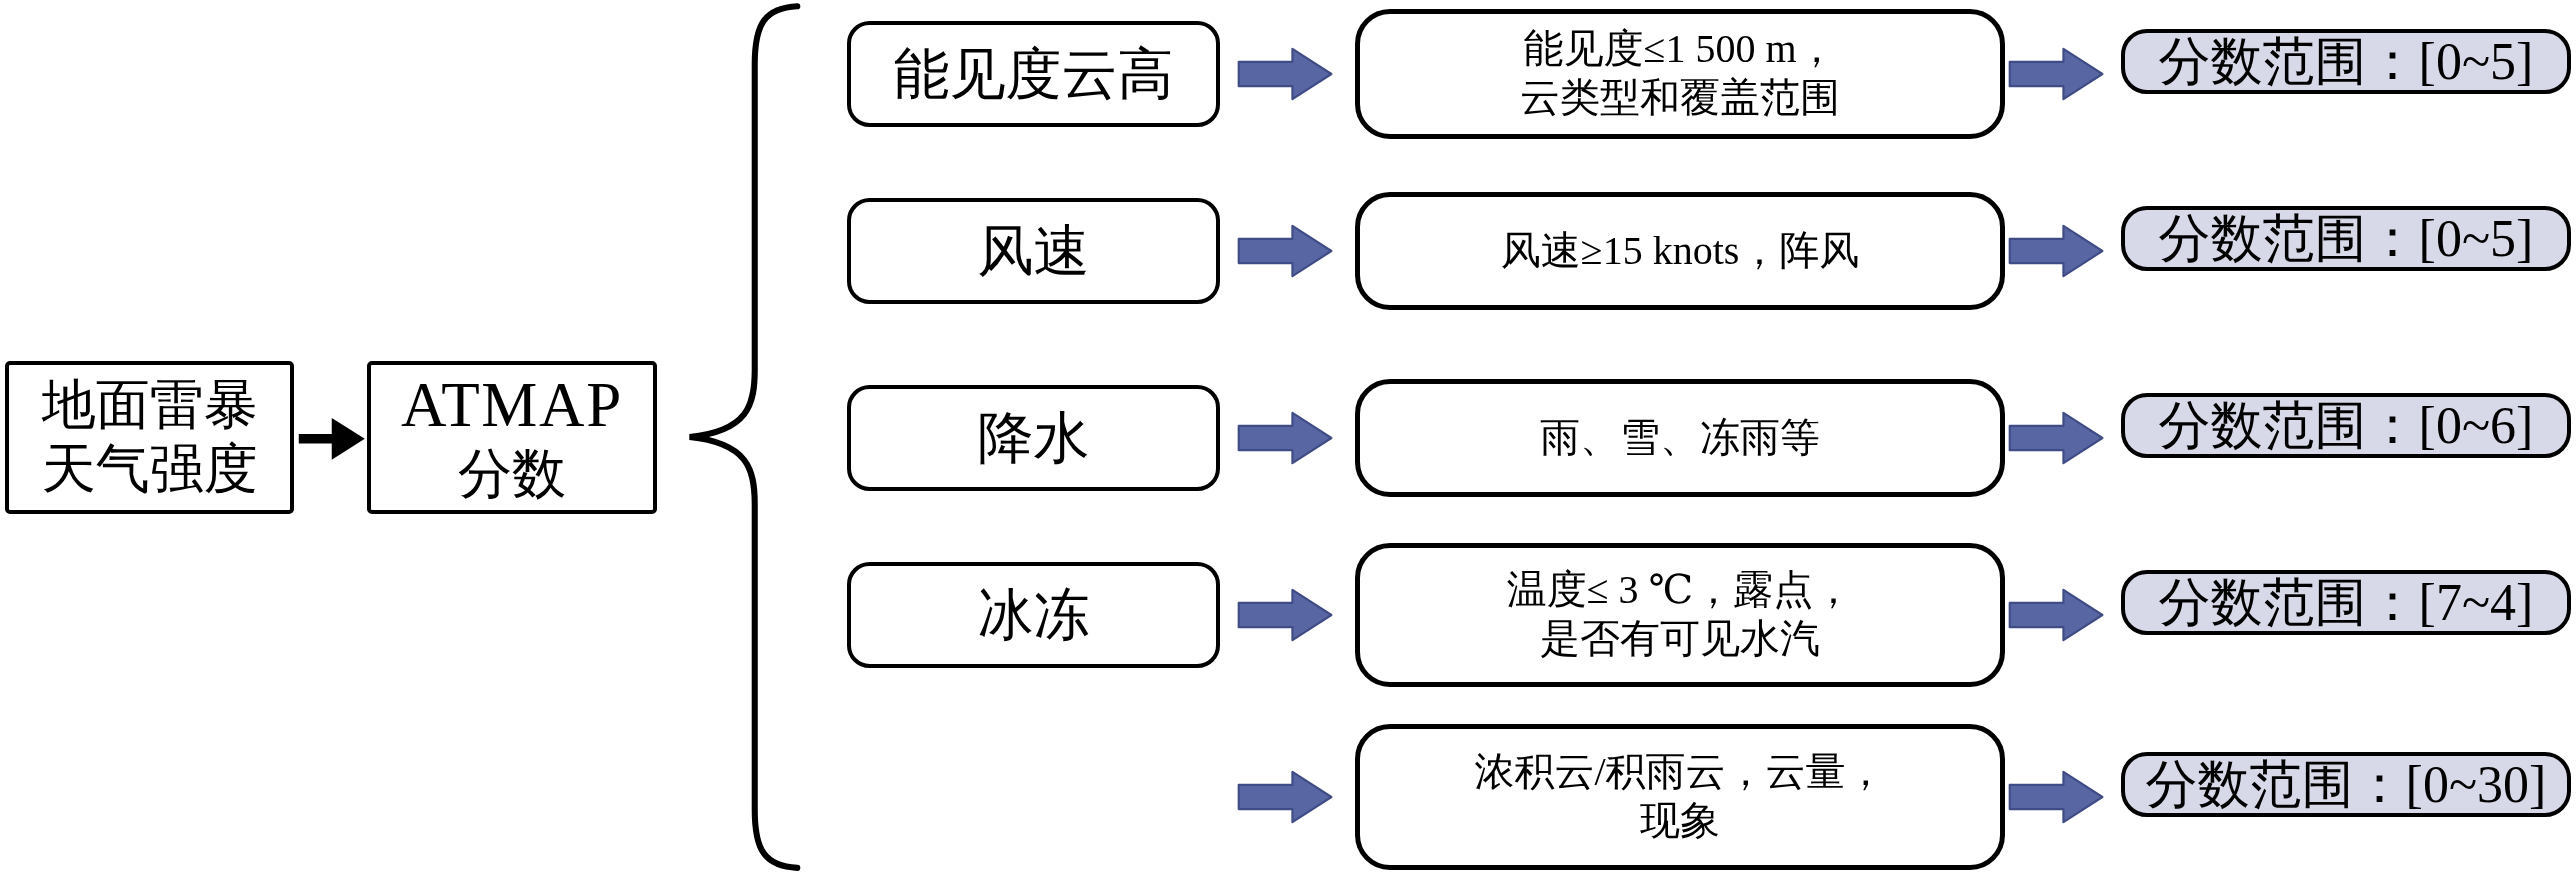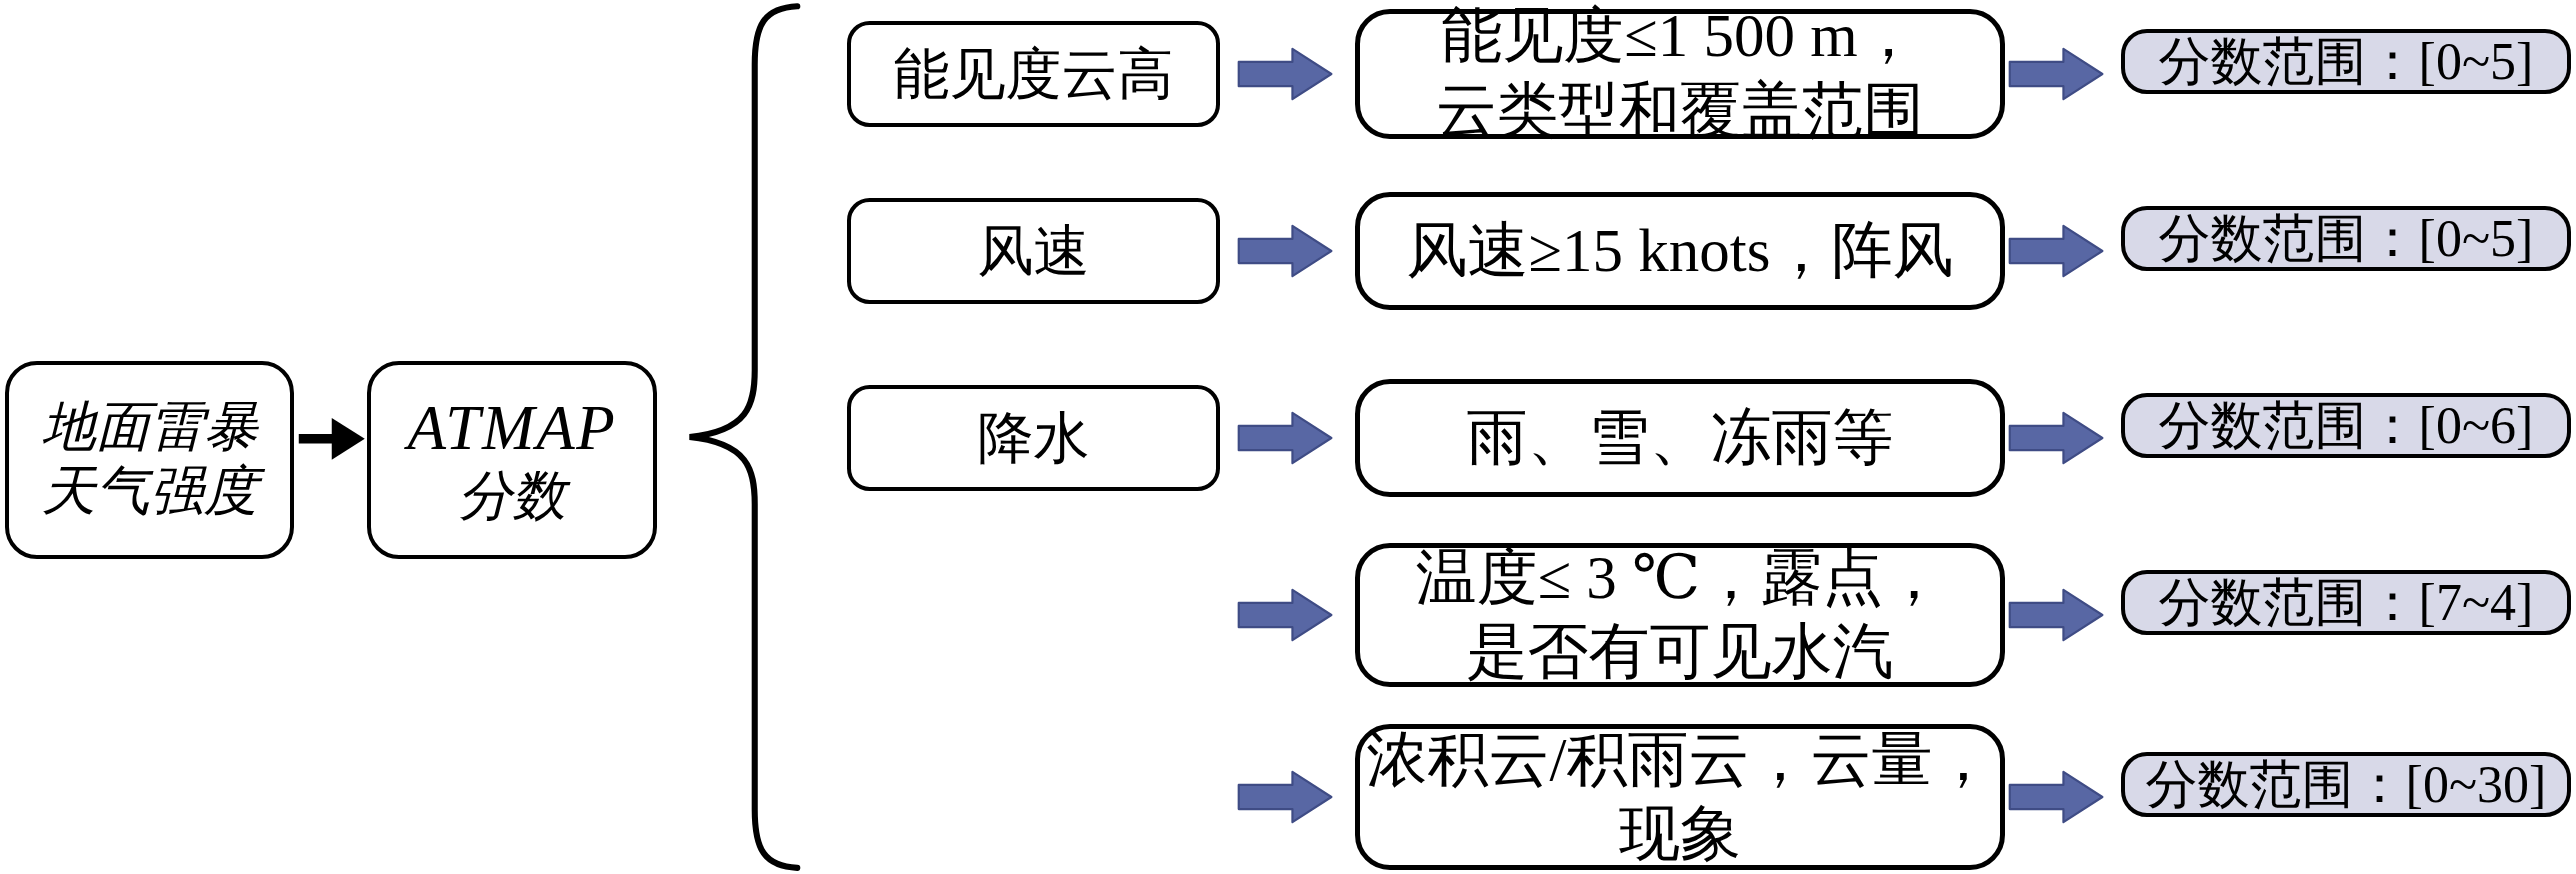--- a/index.html
+++ b/index.html
@@ -31,45 +31,44 @@
     border: 4.3px solid var(--line-color, #000000);
     display: flex;
     flex-direction: column;
     align-items: center;
     justify-content: center;
     text-align: center;
     line-height: 1.18;
   }
   .source-box, .atmap-box {
     width: 289px;
-    height: 198px;
+    height: 153px;
     top: 361px;
-    border-radius: 32px;
+    border-radius: 5px;
     font-size: 54px;
-    font-style: italic;
   }
   .source-box { left: 5.2px; }
   .atmap-box  { left: 367px; width: 290px; align-items: center; }
   .atmap-latin {
     font-size: 63px;
     letter-spacing: 1.7px;
   }
   .category-box {
     left: 847px;
     width: 373px;
     height: 106px;
     border-radius: 22.6px;
     font-size: 56px;
   }
   .desc-box {
     left: 1355px;
     width: 650px;
     border: 5.2px solid var(--line-color, #000000);
     border-radius: 35px;
-    font-size: 61px;
+    font-size: 40px;
     line-height: 1.22;
   }
   .score-box {
     left: 2121px;
     width: 450px;
     height: 65px;
     border-radius: 26px;
     background: var(--score-fill, #d8d9e8);
     font-size: 52px;
     white-space: nowrap;
@@ -159,20 +158,23 @@
   <div class="box desc-box" style="top:379px;height:118px">
     <div>雨、雪、冻雨等</div>
   </div>
   <svg class="flow-arrow col-b" style="top:410px" viewBox="0 0 112 64">
     <polygon points="2,18 64,18 64,3 109,32 64,61 64,46 2,46"></polygon>
   </svg>
   <div class="box score-box" style="top:393px">
     <div>分数范围：[0~6]</div>
   </div>
 
+  <div class="box category-box" style="top:562px">
+    <div>冰冻</div>
+  </div>
   <svg class="flow-arrow col-a" style="top:587px" viewBox="0 0 112 64">
     <polygon points="2,18 64,18 64,3 109,32 64,61 64,46 2,46"></polygon>
   </svg>
   <div class="box desc-box" style="top:543px;height:144px">
     <div>温度≤ 3 ℃，露点，</div>
     <div>是否有可见水汽</div>
   </div>
   <svg class="flow-arrow col-b" style="top:587px" viewBox="0 0 112 64">
     <polygon points="2,18 64,18 64,3 109,32 64,61 64,46 2,46"></polygon>
   </svg>

